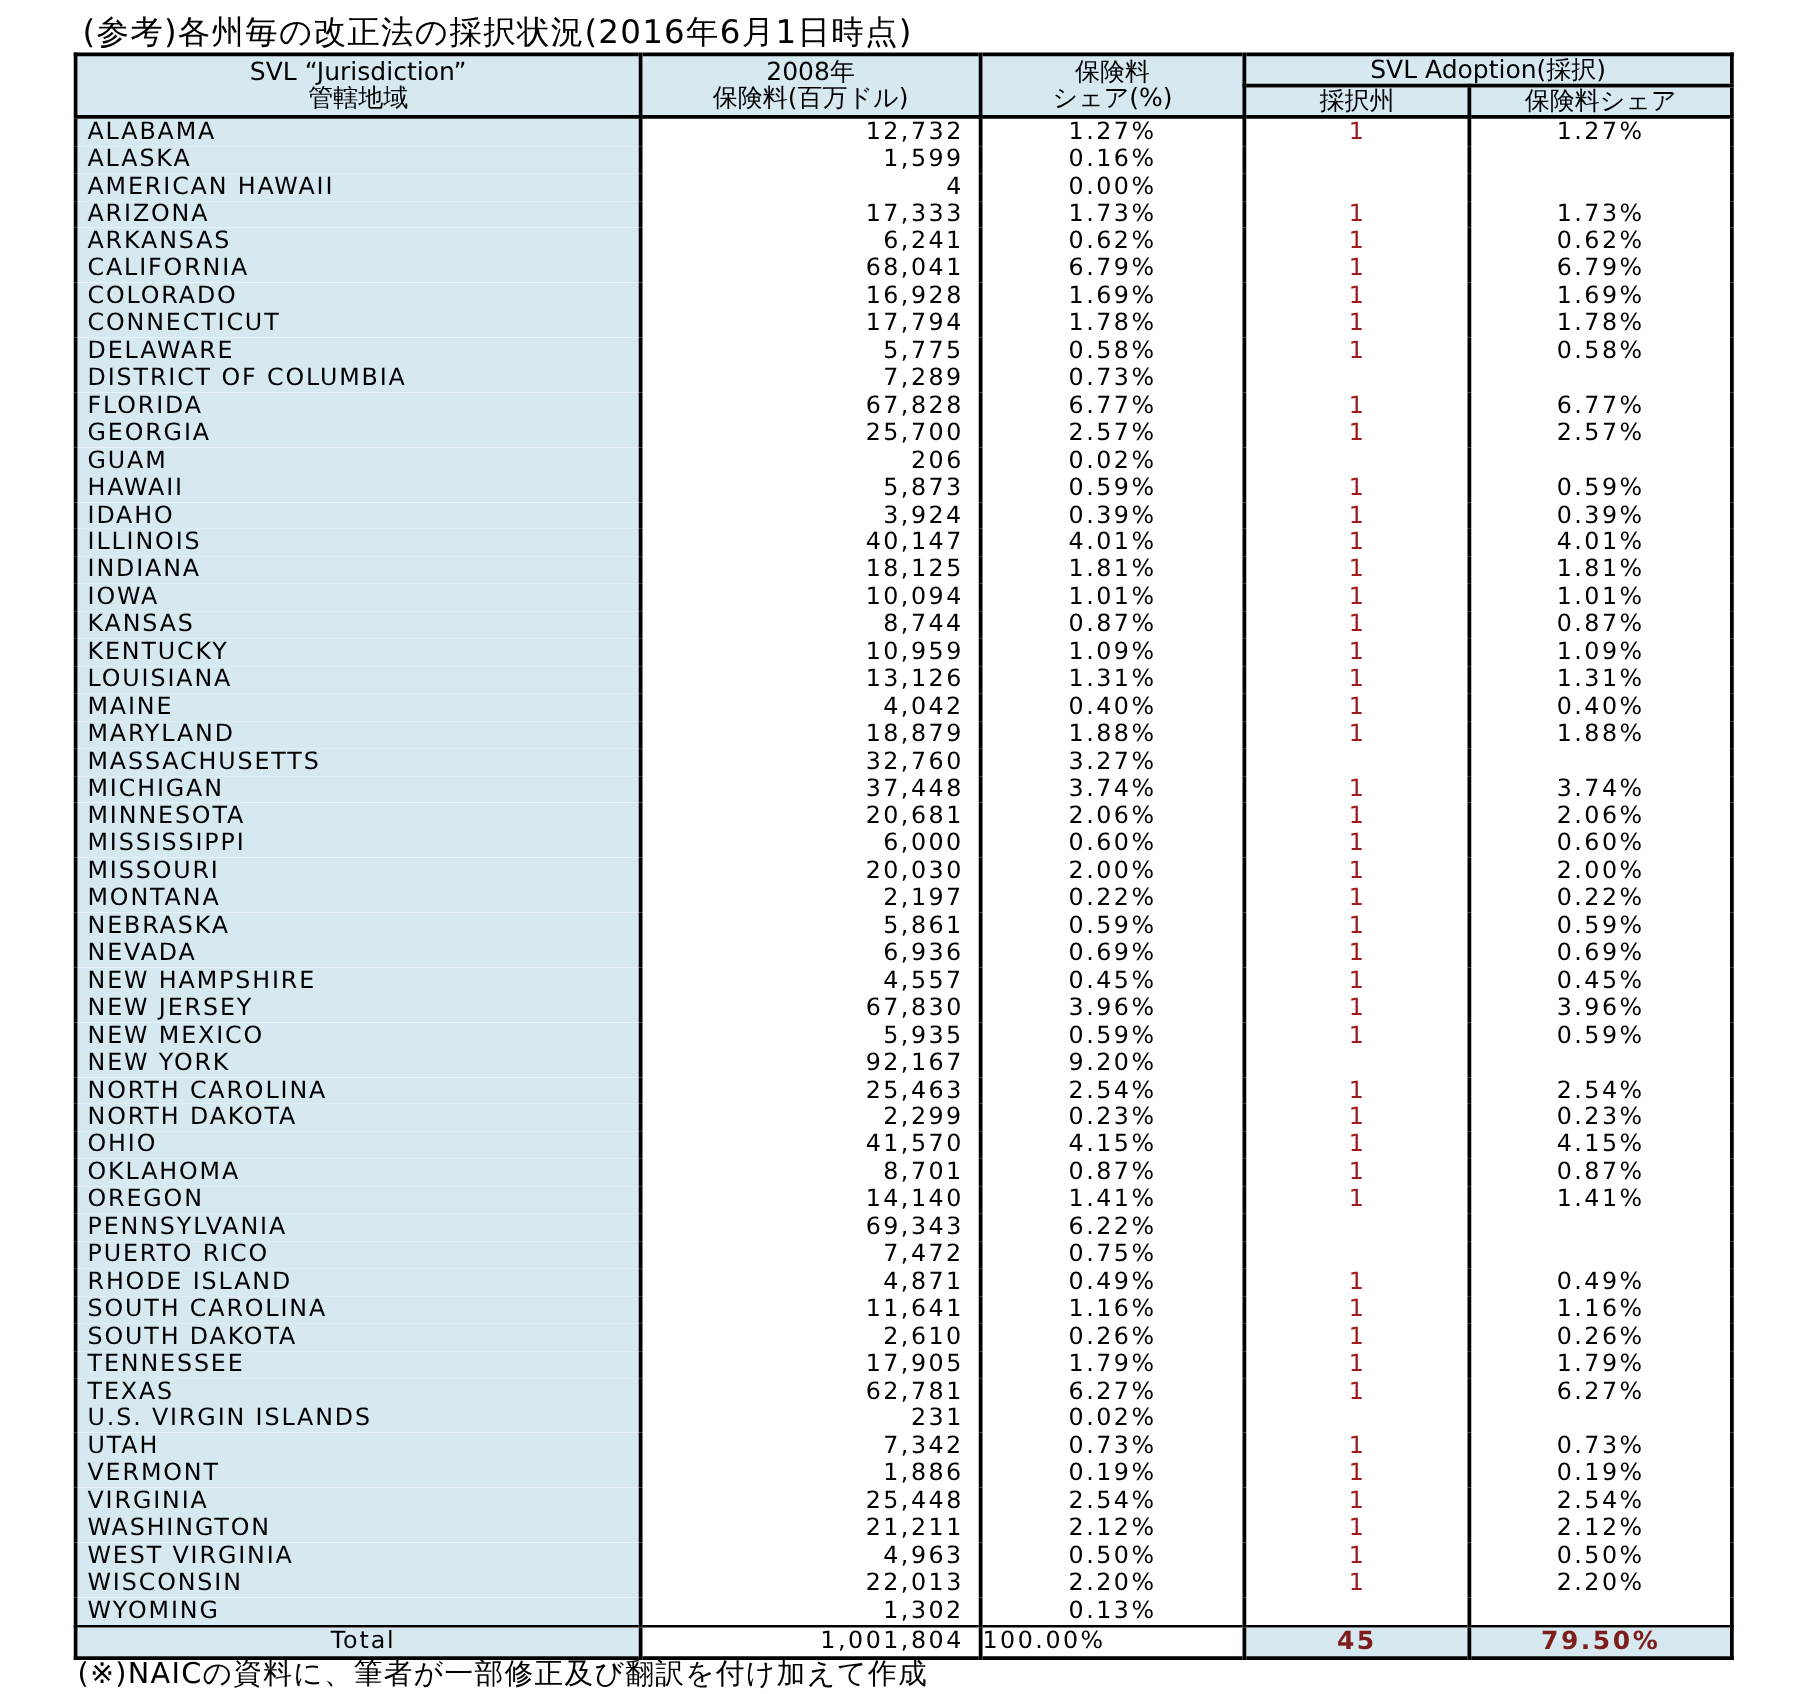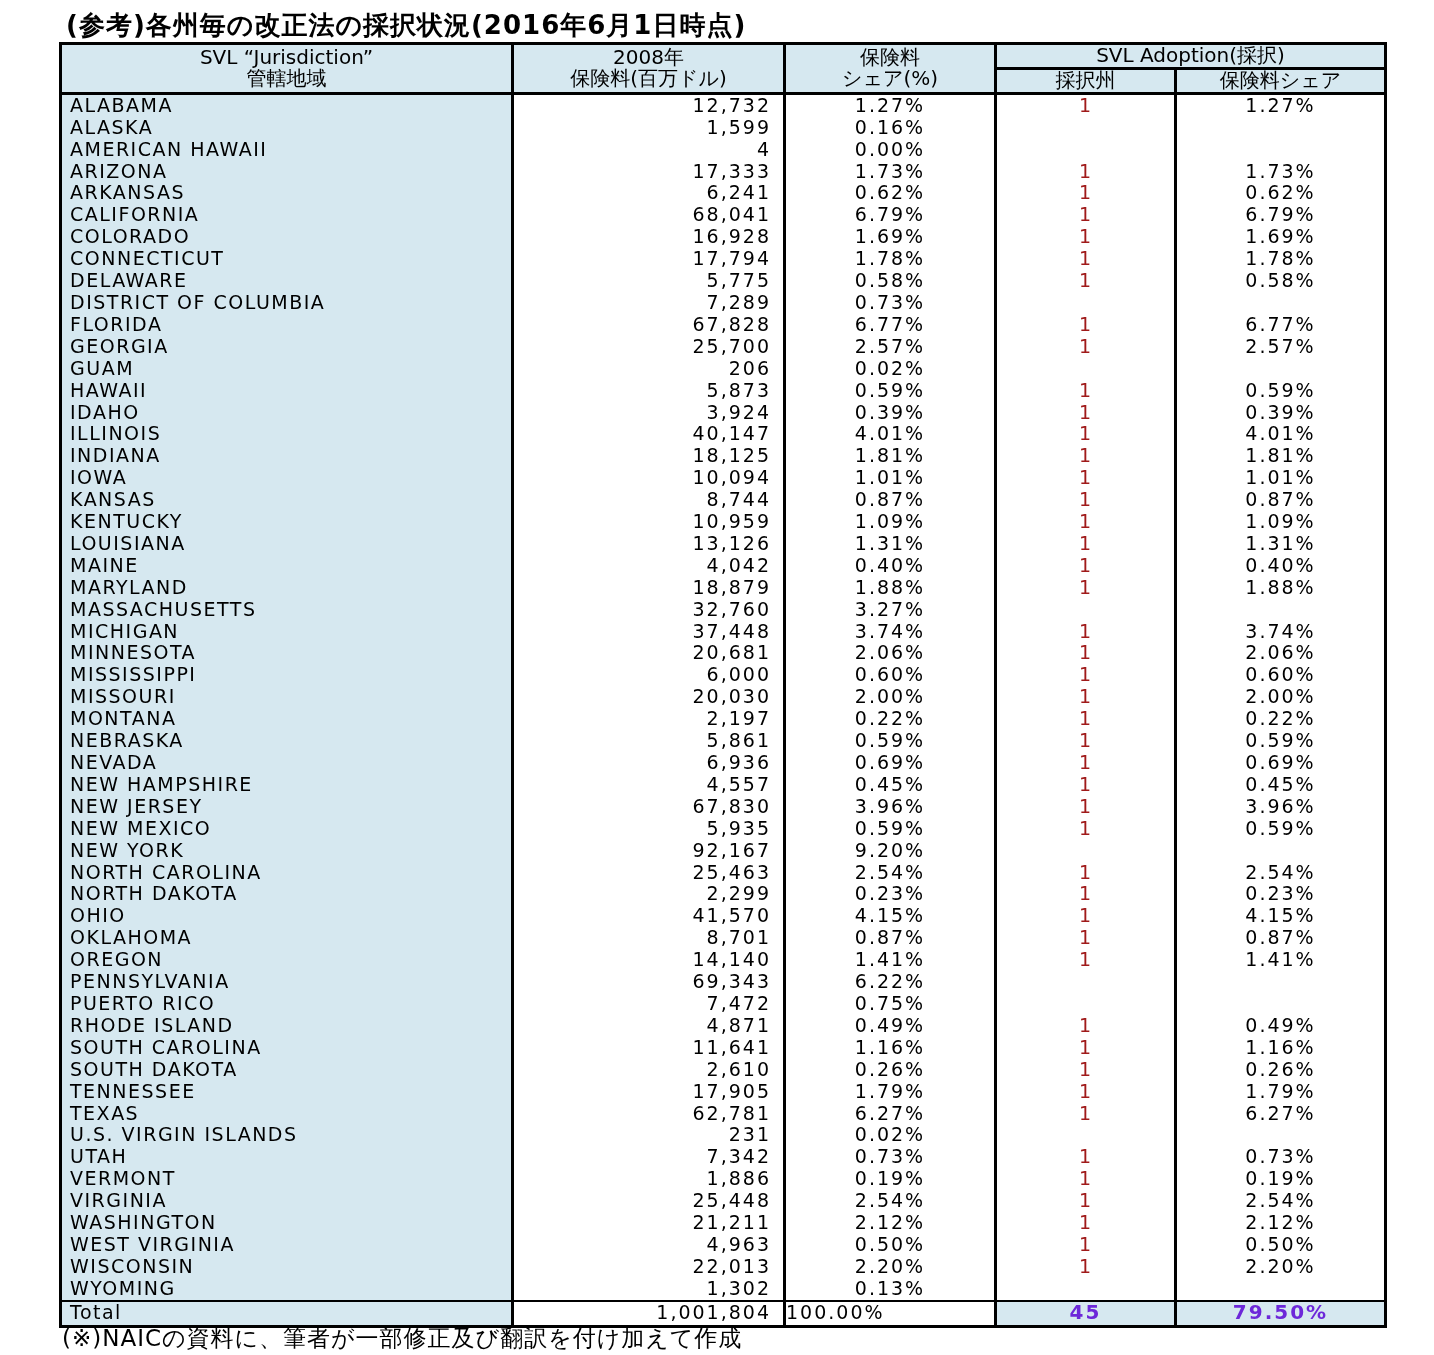--- a/index.html
+++ b/index.html
@@ -11,21 +11,21 @@
   html,body{margin:0;padding:0;}
   body{
     width:1434px;height:1355px;
     background:#fff;
     position:relative;
     font-family:"DejaVu Sans","Liberation Sans",sans-serif;
     color:#000;
   }
   .title{
     position:absolute;left:66px;top:8px;
-    font-size:26px;font-weight:bold;letter-spacing:1px;
+    font-size:26px;font-weight:normal;letter-spacing:1px;
     white-space:nowrap;
   }
   .tbl-wrap{
     position:absolute;left:59px;top:42px;
   }
   table{
     border-collapse:collapse;
     table-layout:fixed;
     border:3px solid var(--border-c);
   }
@@ -64,21 +64,21 @@
     margin-top:32px;
   }
   tbody td.c2{text-align:right;padding-right:12px;letter-spacing:2px;}
   tbody td.c3{text-align:center;letter-spacing:2px;}
   tbody td.c4{text-align:center;color:var(--mark-color);letter-spacing:1px;}
   tbody td.c5{text-align:center;letter-spacing:2px;}
   tr.total{height:26px;}
   tr.total td{border-top:2px solid var(--border-c);}
   tr.total td.c4,tr.total td.c5{
     background:var(--header-bg);
-    font-weight:bold;color:#6d28d9;font-size:20px;
+    font-weight:bold;color:#7f1d1d;font-size:20px;
   }
   .footnote{
     position:absolute;left:62px;top:1323px;
     font-size:23px;letter-spacing:1px;white-space:nowrap;
   }
   .hline{display:block;}
 </style>
 </head>
 <body>
 
@@ -496,21 +496,21 @@
         <tr>
           <td class="c1">WYOMING</td>
           <td class="c2">1,302</td>
           <td class="c3">0.13%</td>
           <td class="c4"></td>
           <td class="c5"></td>
         </tr>
       </tbody>
     <tfoot>
       <tr class="total">
-        <td class="c1" style="background:var(--header-bg);text-align:left;padding-left:8px;letter-spacing:1.5px;">Total</td>
+        <td class="c1" style="background:var(--header-bg);text-align:center;padding-left:8px;letter-spacing:1.5px;">Total</td>
         <td class="c2" style="text-align:right;padding-right:12px;letter-spacing:2px;">1,001,804</td>
         <td class="c3" style="text-align:left;letter-spacing:2px;">100.00%</td>
         <td class="c4" style="text-align:center;letter-spacing:2px;">45</td>
         <td class="c5" style="text-align:center;letter-spacing:2px;">79.50%</td>
       </tr>
     </tfoot>
   </table>
 </div>
 
 <div class="footnote">(※)NAICの資料に、筆者が一部修正及び翻訳を付け加えて作成</div>

